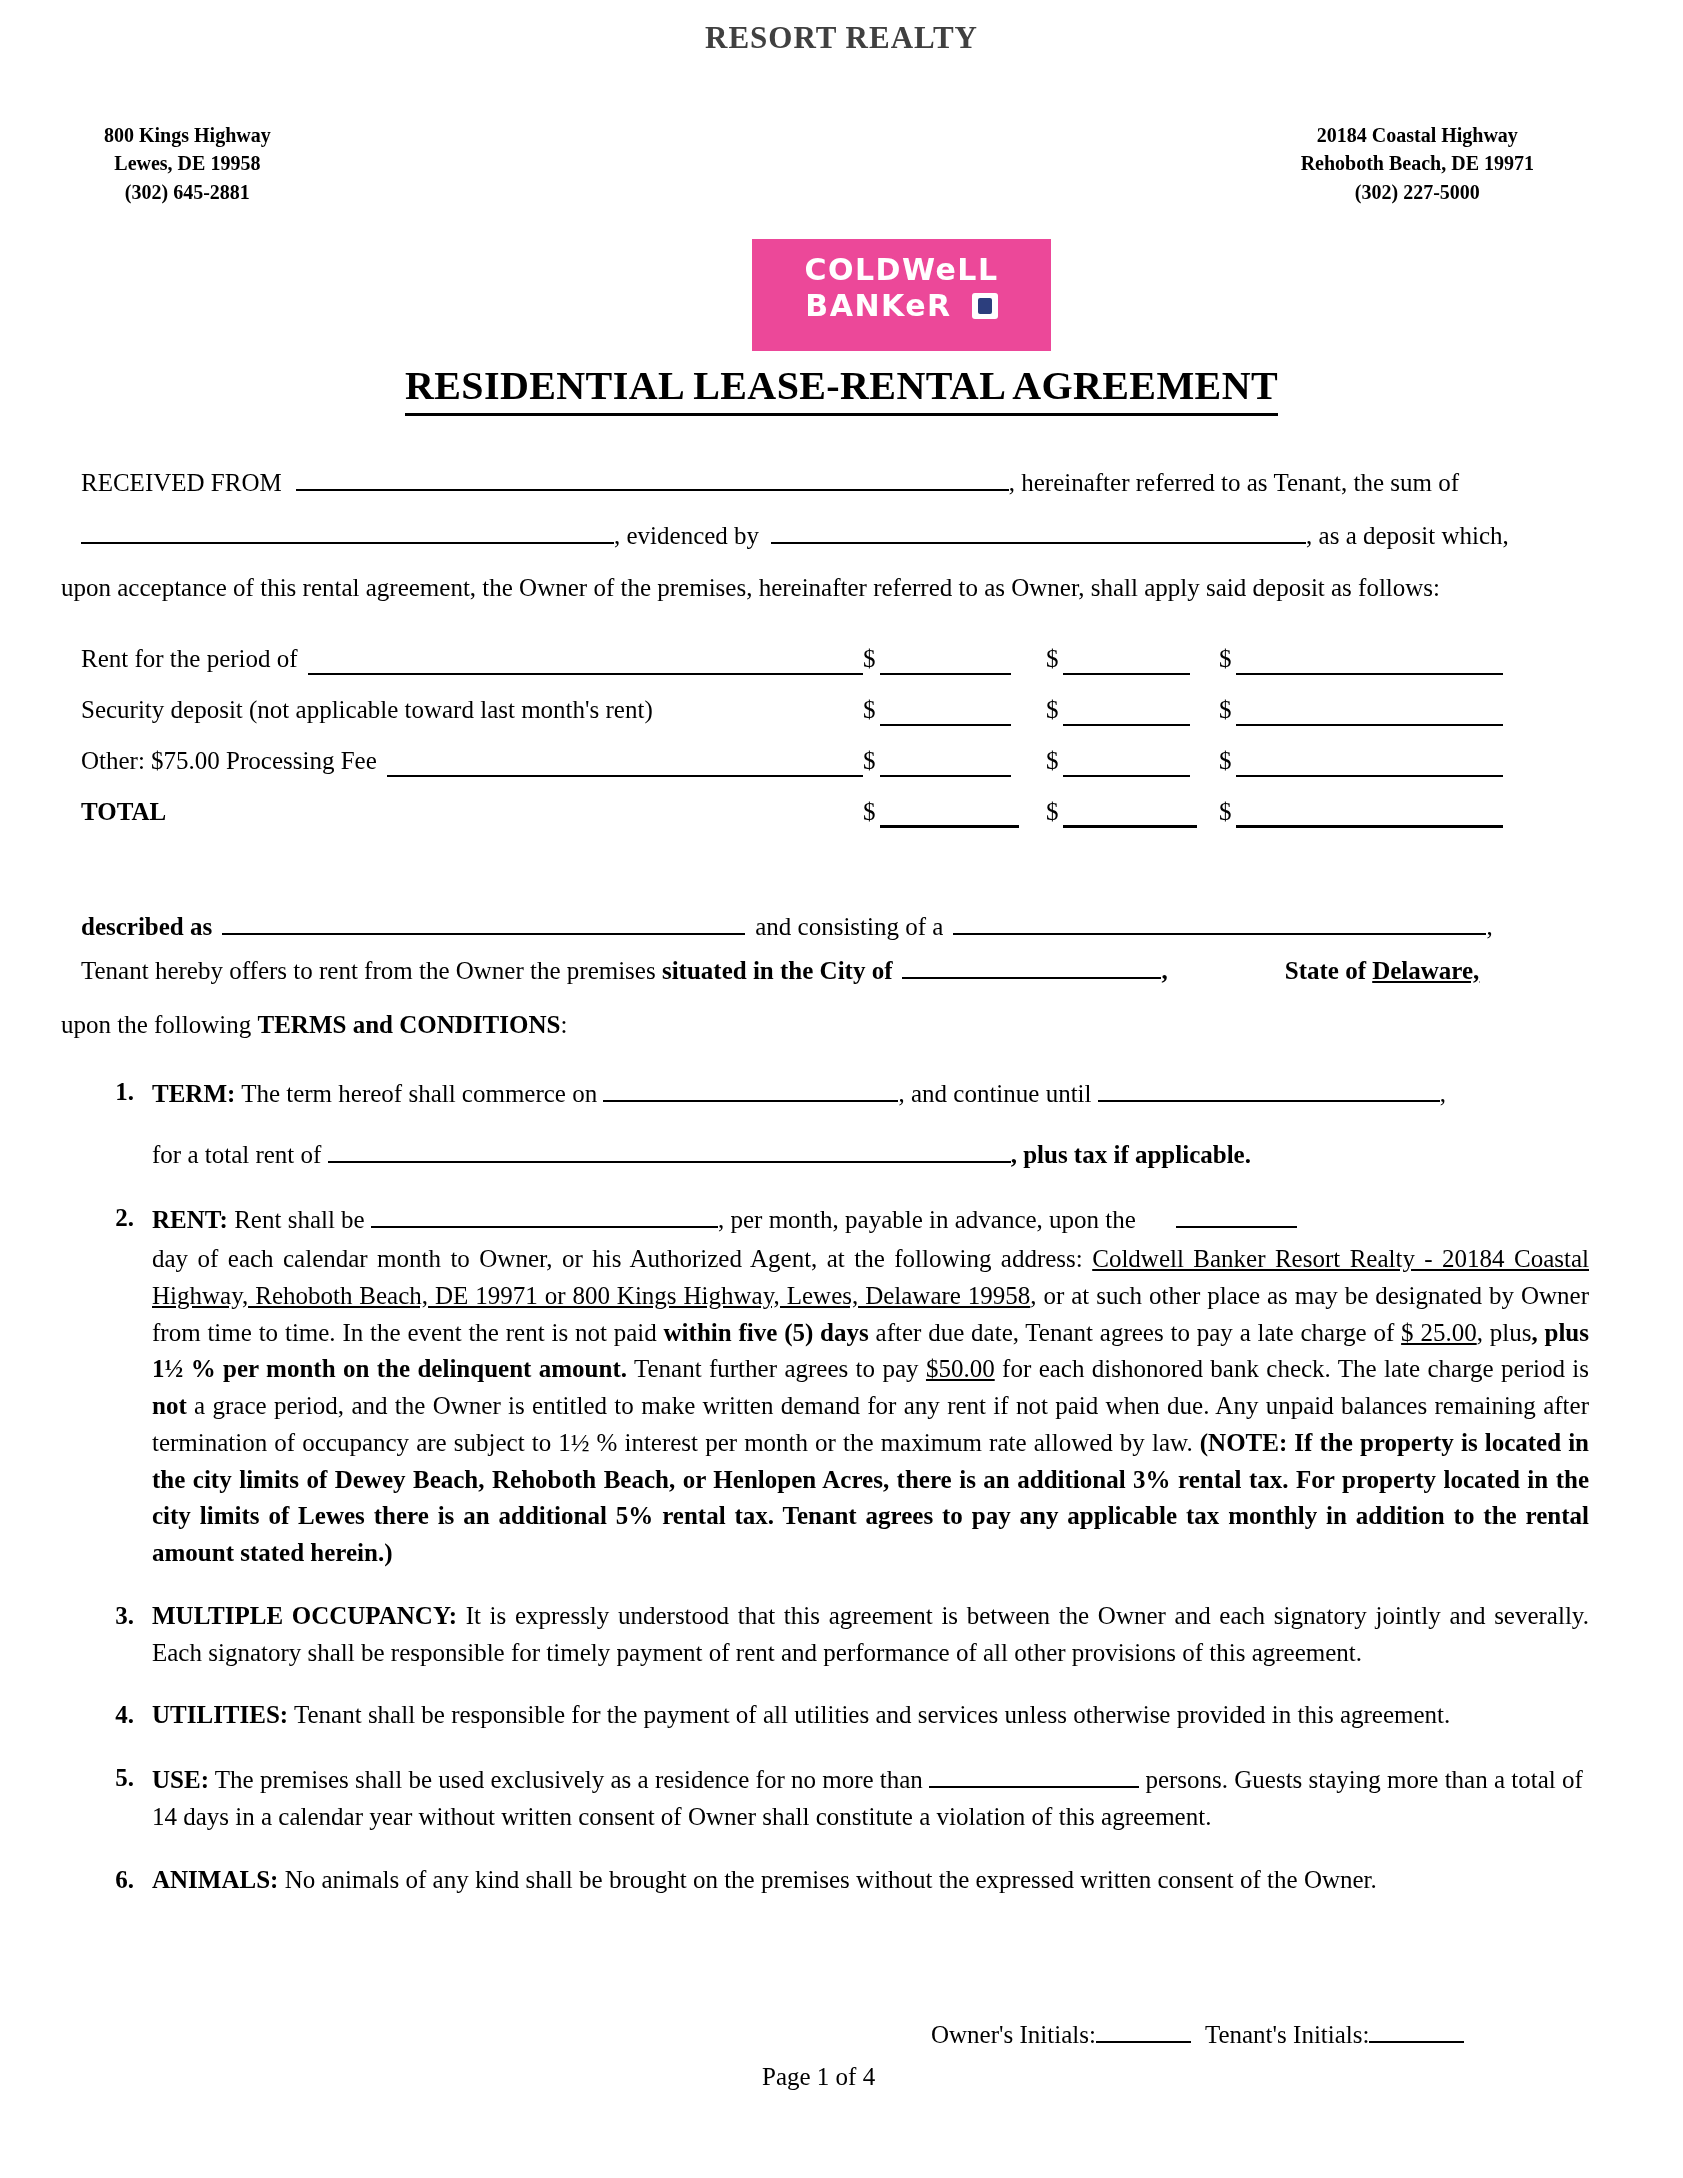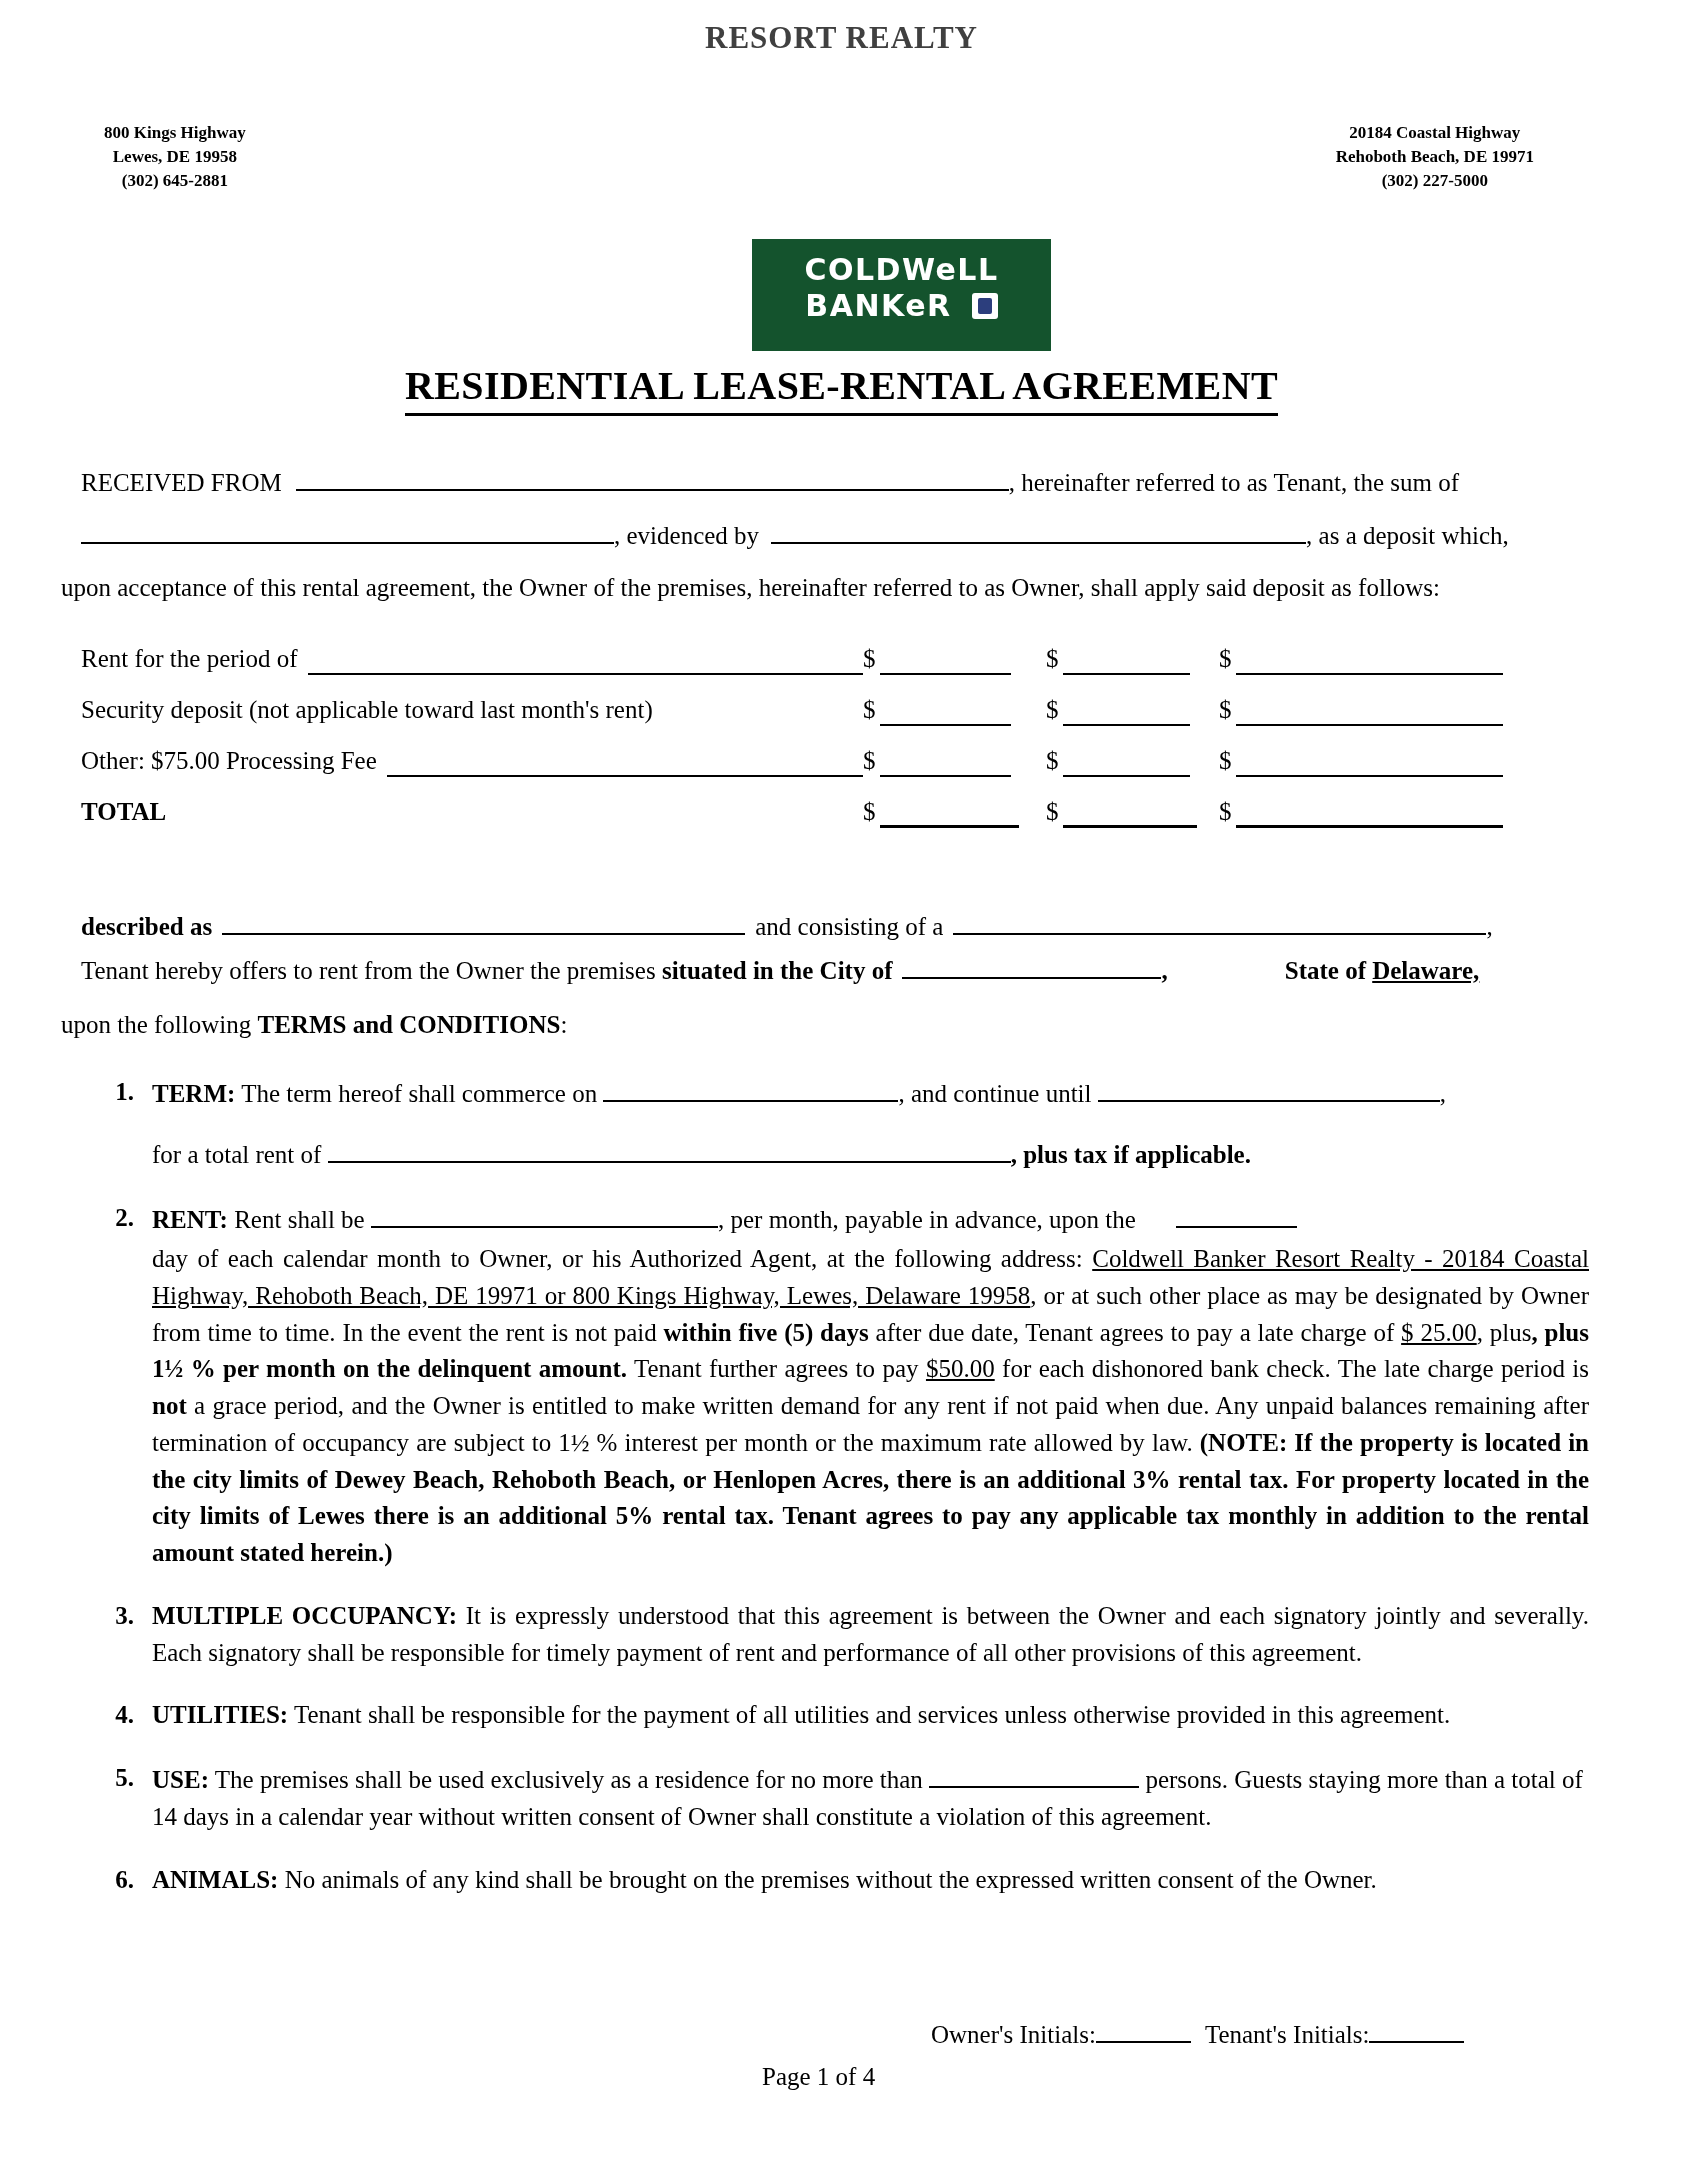--- a/index.html
+++ b/index.html
@@ -29,35 +29,35 @@
     top: 121px;
     left: 0;
     width: 1683px;
     display: flex;
     justify-content: space-between;
     padding: 0 109px 0 94px;
     box-sizing: border-box;
   }
   .hdr-block {
     font-weight: bold;
-    font-size: 17px;
+    font-size: 20px;
     line-height: 1.42;
     text-align: center;
   }
   .hdr-left { margin-left: 10px; }
   .hdr-right { margin-right: 40px; }
 
   
   .logo {
     position: absolute;
     left: 752px;
     top: 239px;
     width: 299px;
     height: 112px;
-    background: #14532d;
+    background: #ec4899;
     box-sizing: border-box;
     z-index: 2;
   }
   .logo-inner {
     position: absolute;
     left: 0; right: 0;
     top: 16px;
     text-align: center;
   }
   .logo-l1, .logo-l2 {

